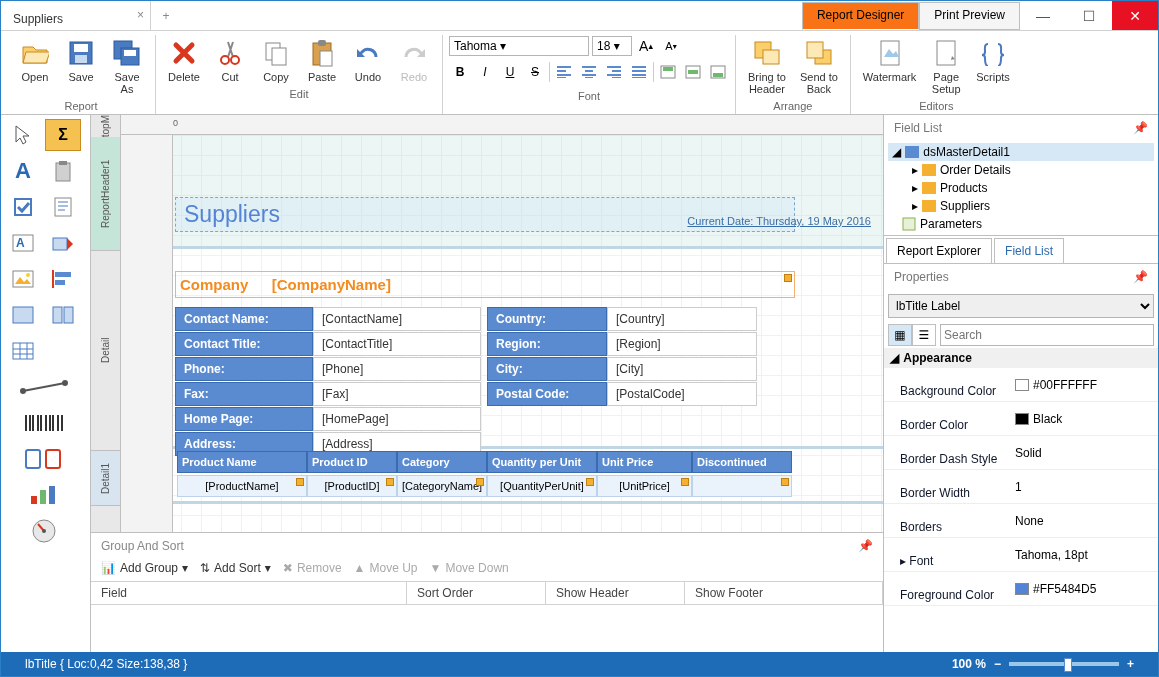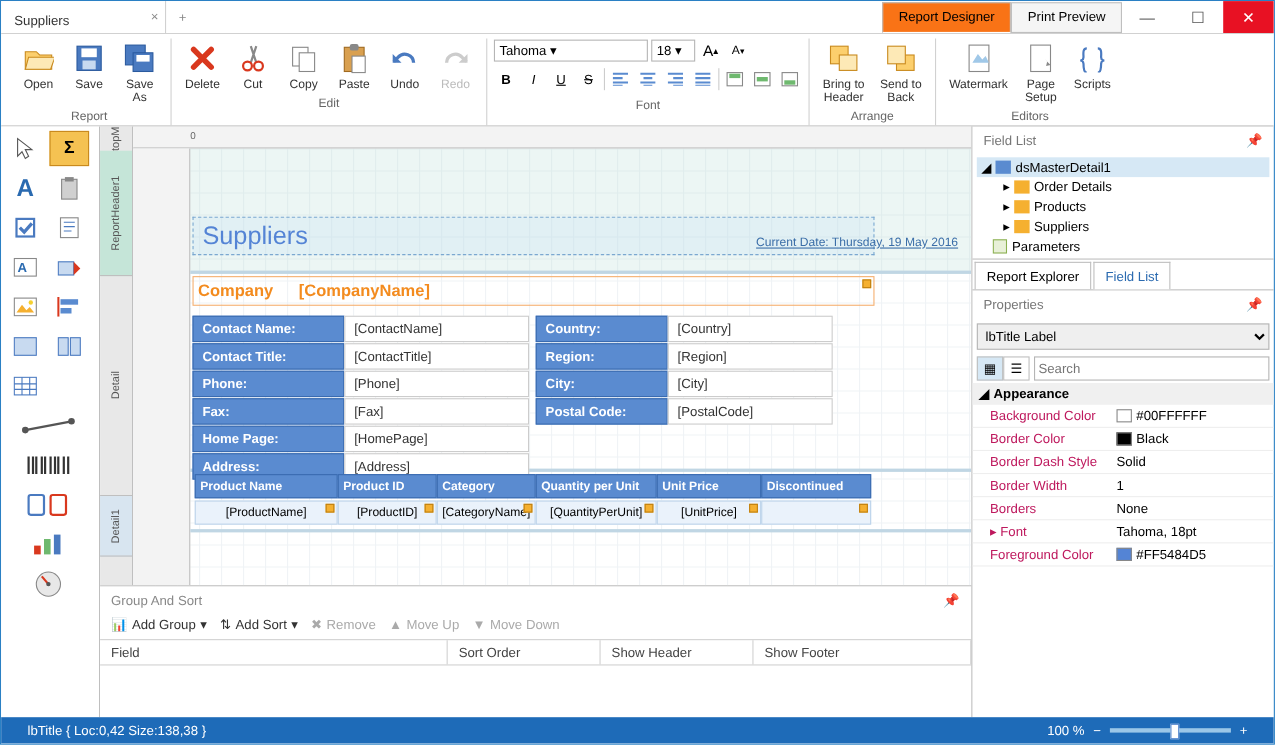--- a/index.html
+++ b/index.html
@@ -33,21 +33,21 @@
 .designer{flex:1;display:flex;min-height:0;position:relative;}
 .bandlabels{width:30px;background:#e8e8e8;border-right:1px solid #bfbfbf;display:flex;flex-direction:column;}
 .bl{flex:1;writing-mode:vertical-rl;transform:rotate(180deg);display:flex;align-items:center;justify-content:center;font-size:10px;color:#555;border-top:1px solid #bfbfbf;}
 .surface{flex:1;display:flex;flex-direction:column;overflow:hidden;position:relative;}
 .hruler{height:20px;background:#f3f3f3;border-bottom:1px solid #bfbfbf;position:relative;}
 .hruler::before{content:"0";position:absolute;left:52px;top:3px;font-size:9px;color:#666;}
 .bands{flex:1;overflow:auto;background:#fff;background-image:linear-gradient(#eef2f5 1px,transparent 1px),linear-gradient(90deg,#eef2f5 1px,transparent 1px);background-size:20px 20px;padding-left:52px;}
 .vruler{position:absolute;left:0;top:20px;bottom:0;width:52px;background:#f3f3f3;border-right:1px solid #bfbfbf;}
 .band{border-bottom:3px solid #c0d6e4;position:relative;min-height:40px;}
 .band.hdr{background:rgba(180,220,210,0.25);height:114px;}
-.band.detail{height:180px;}
+.band.detail{height:180px;margin-top:20px;}
 .band.d1{height:55px;}
 .rpt-title{border:1px dashed #7ba8d0;background:rgba(200,225,245,0.3);color:#5484d5;font-size:23px;padding:3px 8px;position:absolute;left:2px;top:62px;width:620px;}
 .rpt-date{position:absolute;right:12px;top:80px;color:#3b6ea8;font-size:11px;text-decoration:underline;}
 .comp{position:absolute;left:2px;top:2px;width:620px;border:1px solid #f5b070;padding:4px;}
 .comp-l{color:#f38b1e;font-size:15px;font-weight:bold;}
 .comp-v{color:#f38b1e;font-size:15px;font-weight:bold;margin-left:20px;}
 .dgrid{position:absolute;left:2px;top:38px;width:620px;}
 .drow{display:flex;margin-bottom:1px;}
 .dlbl{background:#5a8bd0;color:#fff;font-weight:bold;padding:4px 8px;width:138px;border:1px solid #3a6bb0;}
 .dval{background:#fff;padding:4px 8px;width:168px;border:1px solid #ccc;color:#333;}
@@ -76,25 +76,25 @@
 .ptab{padding:5px 10px;border:1px solid #bfbfbf;border-bottom:none;margin-top:2px;margin-left:2px;}
 .ptab.active{background:#fff;color:#2a6ab0;}
 .propbody{flex:1;overflow:auto;}
 .propsel{margin:4px;width:calc(100% - 8px);border:1px solid #b5b5b5;padding:3px;}
 .propmode{display:flex;gap:0;padding:2px 4px;align-items:center;}
 .pm{width:24px;height:22px;border:1px solid #bfbfbf;display:flex;align-items:center;justify-content:center;}
 .pm.active{background:#d6e8f5;}
 .srch{flex:1;margin-left:4px;border:1px solid #b5b5b5;padding:3px;color:#999;}
 .pgrp{background:#f0f0f0;padding:3px 6px;font-weight:bold;display:flex;align-items:center;gap:4px;}
 .prow{display:flex;border-bottom:1px solid #eee;}
-.pkey{width:125px;padding:3px 6px 3px 16px;color:#be185d;}
+.pkey{width:125px;padding:16px 6px 3px 16px;color:#0f172a;}
 .pval{flex:1;padding:3px 6px;display:flex;align-items:center;gap:4px;}
 .sw{width:14px;height:12px;border:1px solid #888;display:inline-block;}
 .statusbar{height:24px;background:#1e6bb8;color:#fff;display:flex;align-items:center;padding:0 24px;font-size:11px;}
-.statusbar .sr{margin-left:auto;display:flex;align-items:center;gap:8px;}
+.statusbar .sr{margin-left:auto;display:flex;align-items:center;gap:8px;font-weight:bold;}
 .slider{width:110px;height:4px;background:#9bc7e8;position:relative;}
 .slider::after{content:"";position:absolute;left:50%;top:-4px;width:6px;height:12px;background:#fff;border:1px solid #5a8bd0;}
 svg{display:block;}
 </style>
 </head>
 <body>
 
 <div class="titlebar">
   <div class="tab">
     <span class="tab-title">Suppliers</span>

